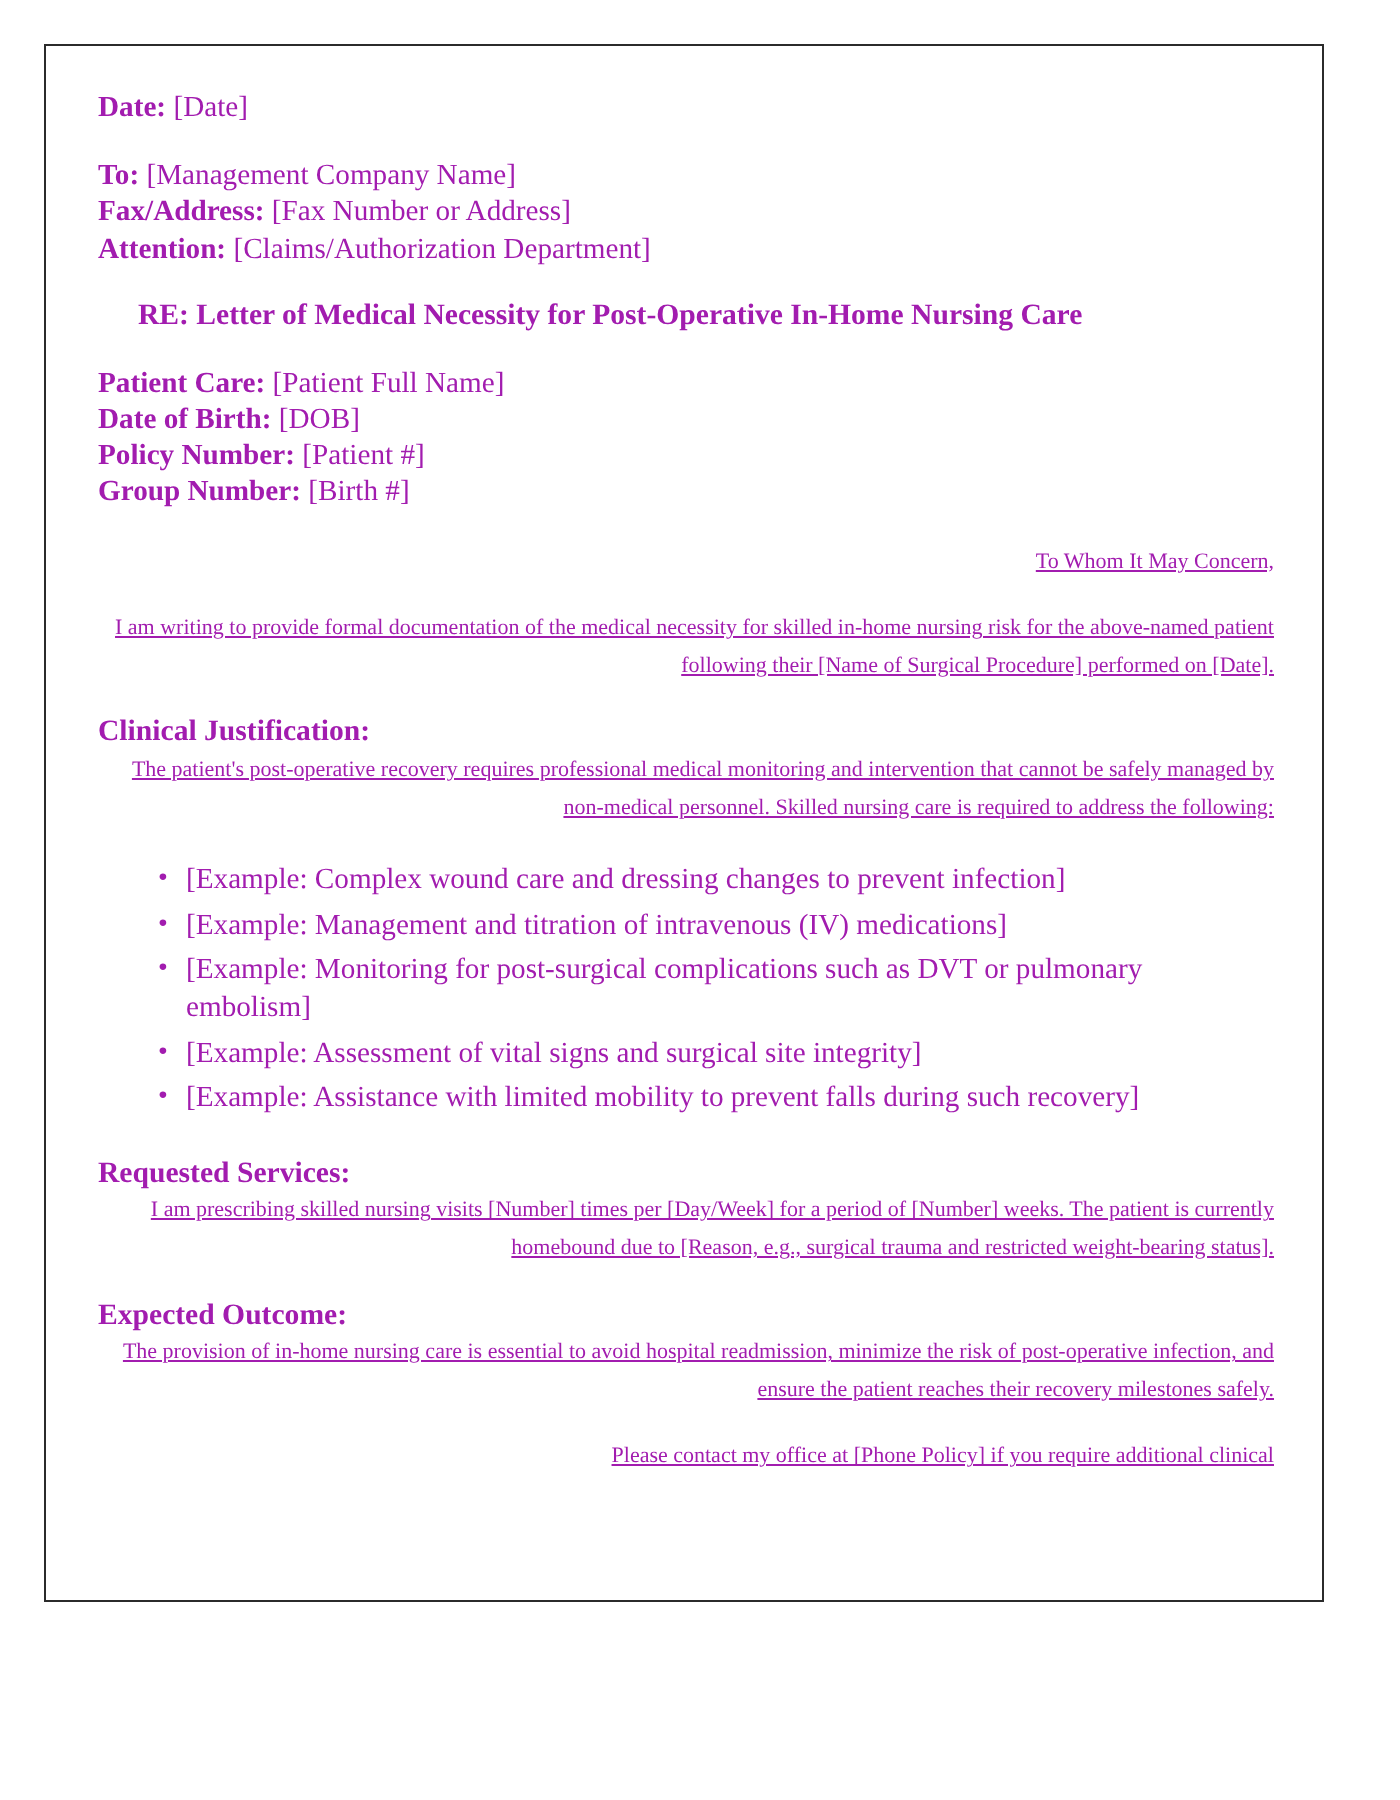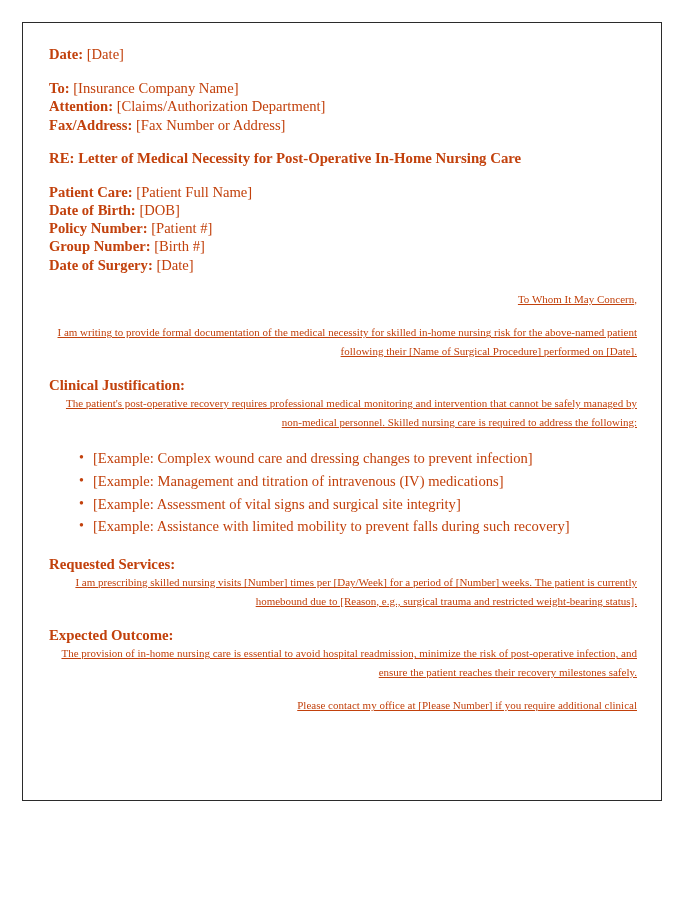--- a/index.html
+++ b/index.html
@@ -32,21 +32,21 @@
     left: 0;
     top: 0;
     width: 640px;
     padding: 22px 26px 0 26px;
     box-sizing: border-box;
   }
 
   .letter-body {
     font-size: 14.6px;
     line-height: 18.2px;
-    color: #c2410c;
+    color: #a21caf;
   }
 
   
   .block {
     margin: 0;
   }
 
   .gap-lg { height: 16px; }
   .gap-md { height: 15px; }
   .gap-sm { height: 14px; }
@@ -60,20 +60,21 @@
   }
 
   .val {
     font-weight: normal;
   }
 
   .re-title {
     font-weight: bold;
     font-size: 14.8px;
     line-height: 19px;
+    margin-left: 20px;
   }
 
   .sec-head {
     font-weight: bold;
     font-size: 14.8px;
     line-height: 18.6px;
   }
 
   .para {
     font-size: 11px;
@@ -113,30 +114,30 @@
       <div class="block line">
         <span class="lbl">Date:</span>
         <span class="val">[Date]</span>
       </div>
 
       <div class="gap-lg"></div>
 
       <div class="block">
         <div class="line">
           <span class="lbl">To:</span>
-          <span class="val">[Insurance Company Name]</span>
+          <span class="val">[Management Company Name]</span>
+        </div>
+        <div class="line">
+          <span class="lbl">Fax/Address:</span>
+          <span class="val">[Fax Number or Address]</span>
         </div>
         <div class="line">
           <span class="lbl">Attention:</span>
           <span class="val">[Claims/Authorization Department]</span>
         </div>
-        <div class="line">
-          <span class="lbl">Fax/Address:</span>
-          <span class="val">[Fax Number or Address]</span>
-        </div>
       </div>
 
       <div class="gap-md"></div>
 
       <div class="re-title">RE: Letter of Medical Necessity for Post-Operative In-Home Nursing Care</div>
 
       <div class="gap-md"></div>
 
       <div class="block">
         <div class="line">
@@ -147,24 +148,20 @@
           <span class="lbl">Date of Birth:</span>
           <span class="val">[DOB]</span>
         </div>
         <div class="line">
           <span class="lbl">Policy Number:</span>
           <span class="val">[Patient #]</span>
         </div>
         <div class="line">
           <span class="lbl">Group Number:</span>
           <span class="val">[Birth #]</span>
-        </div>
-        <div class="line">
-          <span class="lbl">Date of Surgery:</span>
-          <span class="val">[Date]</span>
         </div>
       </div>
 
       <div class="gap-lg"></div>
 
       <div class="para">To Whom It May Concern,</div>
 
       <div class="gap-md"></div>
 
       <div class="para">I am writing to provide formal documentation of the medical necessity for skilled in-home nursing risk for the above-named patient following their [Name of Surgical Procedure] performed on [Date].</div>
@@ -172,33 +169,34 @@
       <div class="gap-md"></div>
 
       <div class="sec-head">Clinical Justification:</div>
       <div class="para">The patient's post-operative recovery requires professional medical monitoring and intervention that cannot be safely managed by non-medical personnel. Skilled nursing care is required to address the following:</div>
 
       <div class="gap-sm"></div>
 
       <ul class="bullets">
         <li>[Example: Complex wound care and dressing changes to prevent infection]</li>
         <li>[Example: Management and titration of intravenous (IV) medications]</li>
+        <li>[Example: Monitoring for post-surgical complications such as DVT or pulmonary embolism]</li>
         <li>[Example: Assessment of vital signs and surgical site integrity]</li>
         <li>[Example: Assistance with limited mobility to prevent falls during such recovery]</li>
       </ul>
 
       <div class="gap-md"></div>
 
       <div class="sec-head">Requested Services:</div>
       <div class="para">I am prescribing skilled nursing visits [Number] times per [Day/Week] for a period of [Number] weeks. The patient is currently homebound due to [Reason, e.g., surgical trauma and restricted weight-bearing status].</div>
 
       <div class="gap-md"></div>
 
       <div class="sec-head">Expected Outcome:</div>
       <div class="para">The provision of in-home nursing care is essential to avoid hospital readmission, minimize the risk of post-operative infection, and ensure the patient reaches their recovery milestones safely.</div>
 
       <div class="gap-md"></div>
 
-      <div class="para">Please contact my office at [Please Number] if you require additional clinical</div>
+      <div class="para">Please contact my office at [Phone Policy] if you require additional clinical</div>
 
     </div>
   </div>
 </div>
 
 </body></html>

